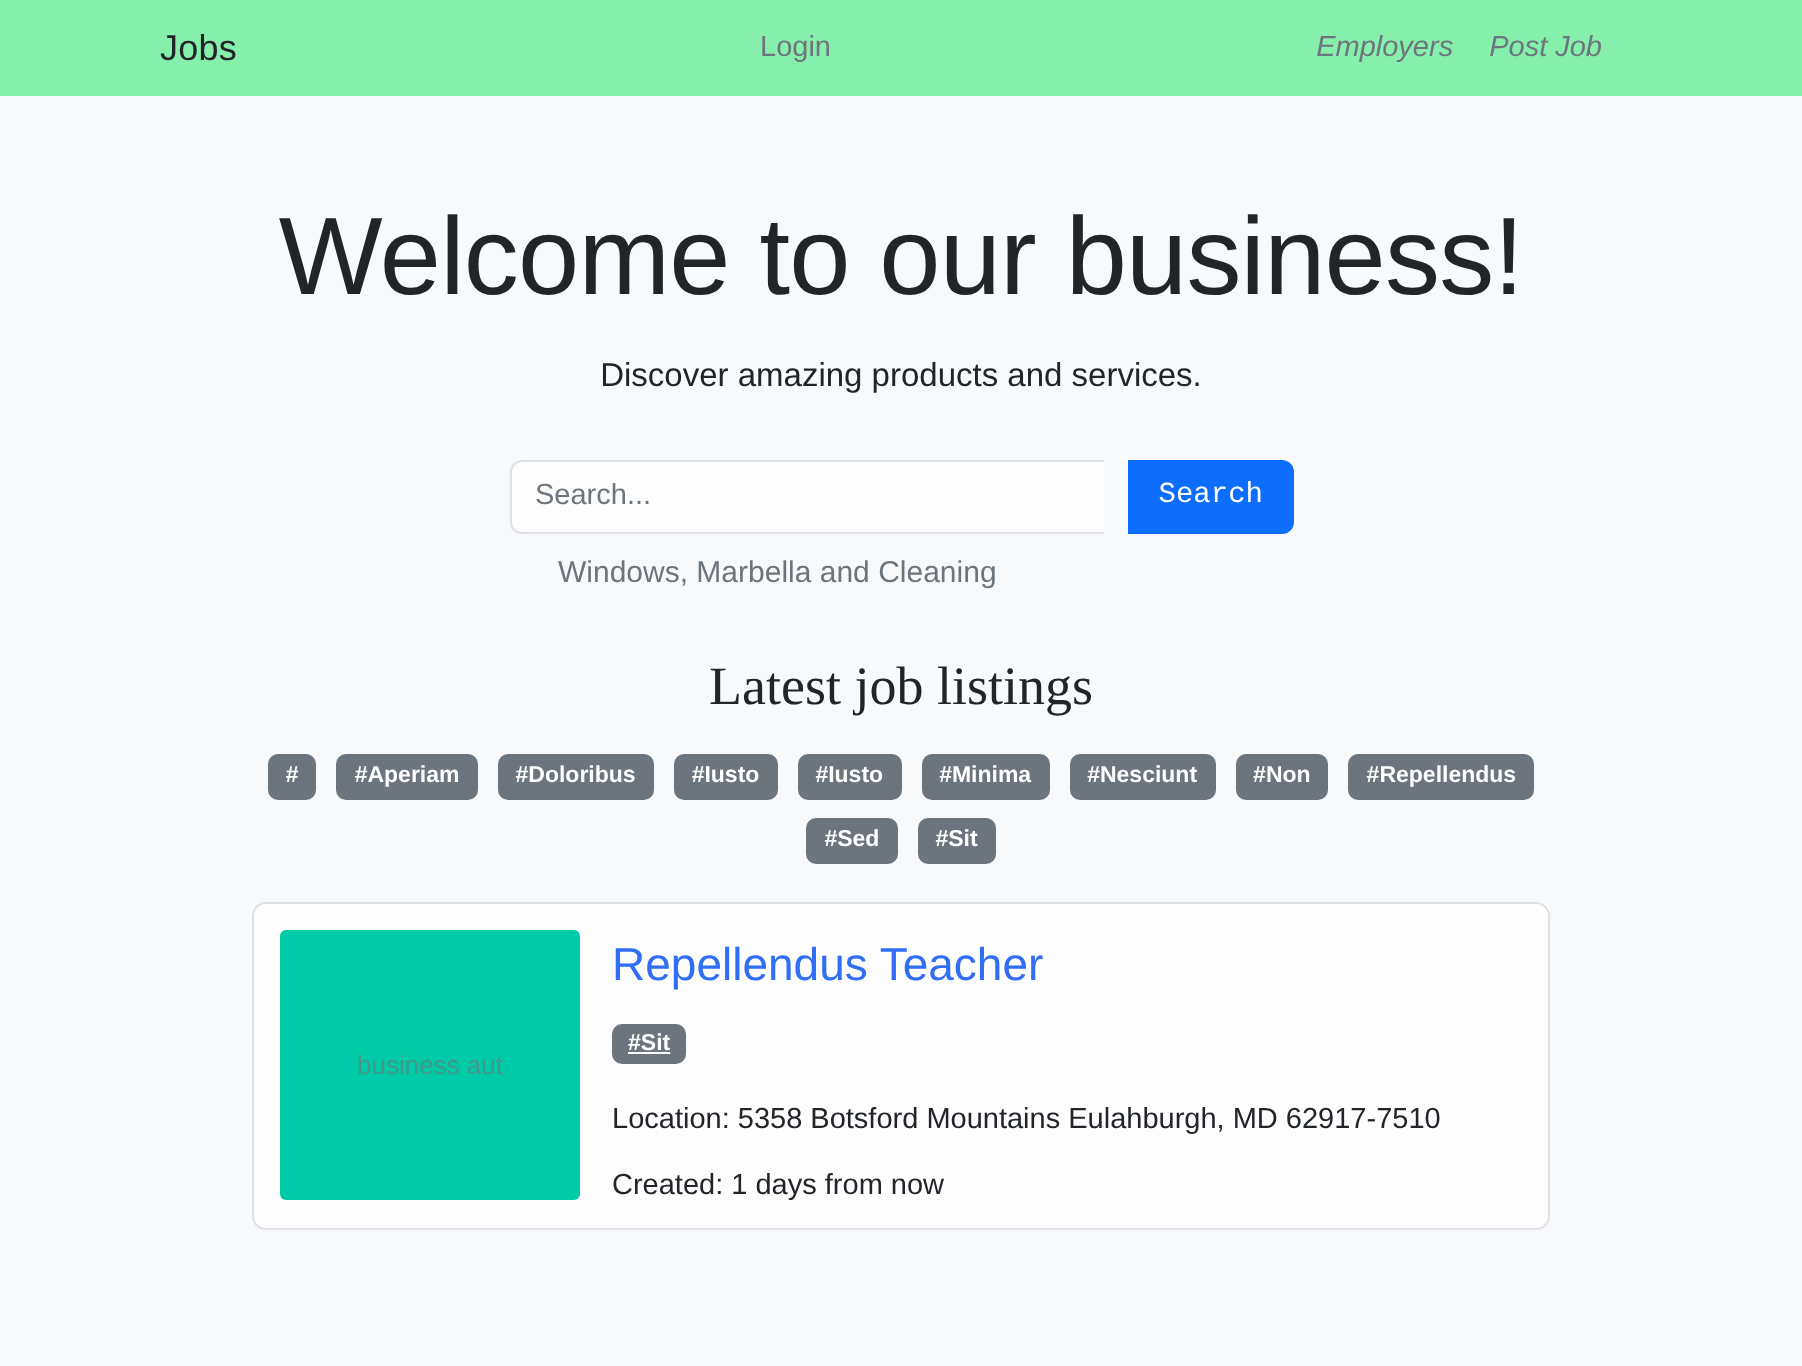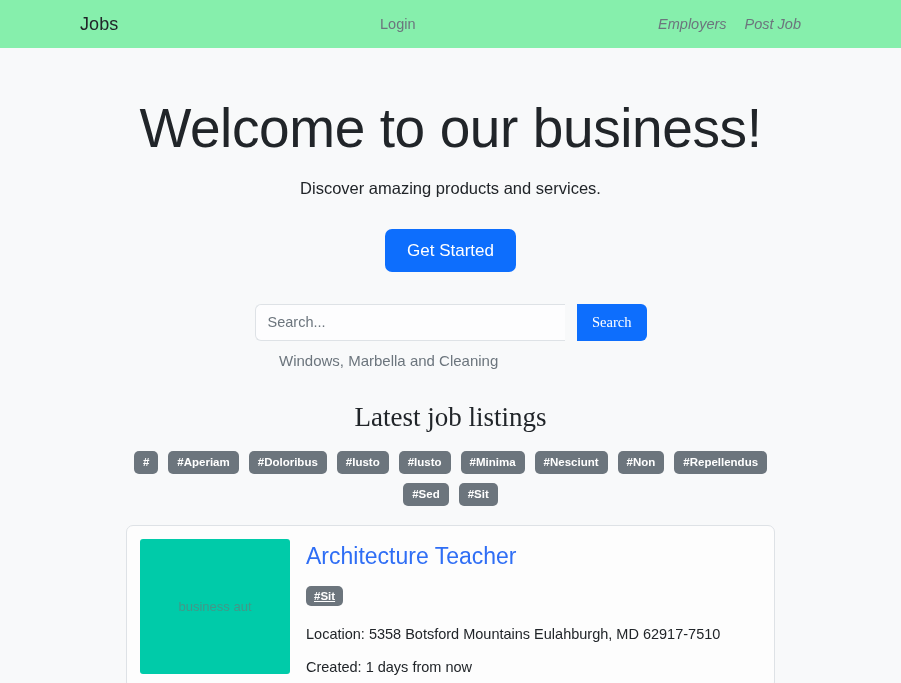--- a/index.html
+++ b/index.html
@@ -109,21 +109,21 @@
     font-family: inherit;
     color: #212529;
     outline: none;
   }
   .search-input::placeholder { color: #6c757d; opacity: 1; }
   .search-btn {
     background: #0d6efd;
     border: none;
     color: #ffffff;
     font-size: 14.5px;
-    font-family: Liberation Serif, serif;
+    font-family: Liberation Mono, monospace;
     padding: 0 15px;
     border-radius: 0 6px 6px 0;
     cursor: pointer;
     white-space: nowrap;
     margin-left: 12px;
   }
   .search-note {
     width: 347px;
     margin: 11px auto 15px auto;
     font-size: 15px;
@@ -229,21 +229,20 @@
     <a class="nav-link" href="#">Employers</a>
     <a class="nav-link" href="#">Post Job</a>
   </div>
 </div>
 
 <div class="page">
 
   <div class="hero">
     <h1 class="hero-title">Welcome to our business!</h1>
     <p class="hero-sub">Discover amazing products and services.</p>
-    <button class="btn-primary">Get Started</button>
   </div>
 
   <div class="search-wrap">
     <input class="search-input" type="text" placeholder="Search..." style="">
     <button class="search-btn">Search</button>
   </div>
   <div class="search-note">Windows, Marbella and Cleaning</div>
 
   <h2 class="section-title">Latest job listings</h2>
 
@@ -259,21 +258,21 @@
     <a class="tag" href="#">#Repellendus</a>
     <a class="tag" href="#">#Sed</a>
     <a class="tag" href="#">#Sit</a>
   </div>
 
   <div class="card">
     <div class="card-thumb">
       <span>business aut</span>
     </div>
     <div class="card-body">
-      <a class="card-title" href="#">Architecture Teacher</a>
+      <a class="card-title" href="#">Repellendus Teacher</a>
       <div class="card-tags">
         <a class="card-tag" href="#">#Sit</a>
       </div>
       <div class="card-meta">Location: 5358 Botsford Mountains Eulahburgh, MD 62917-7510</div>
       <div class="card-meta">Created: 1 days from now</div>
     </div>
   </div>
 
 </div>
 

